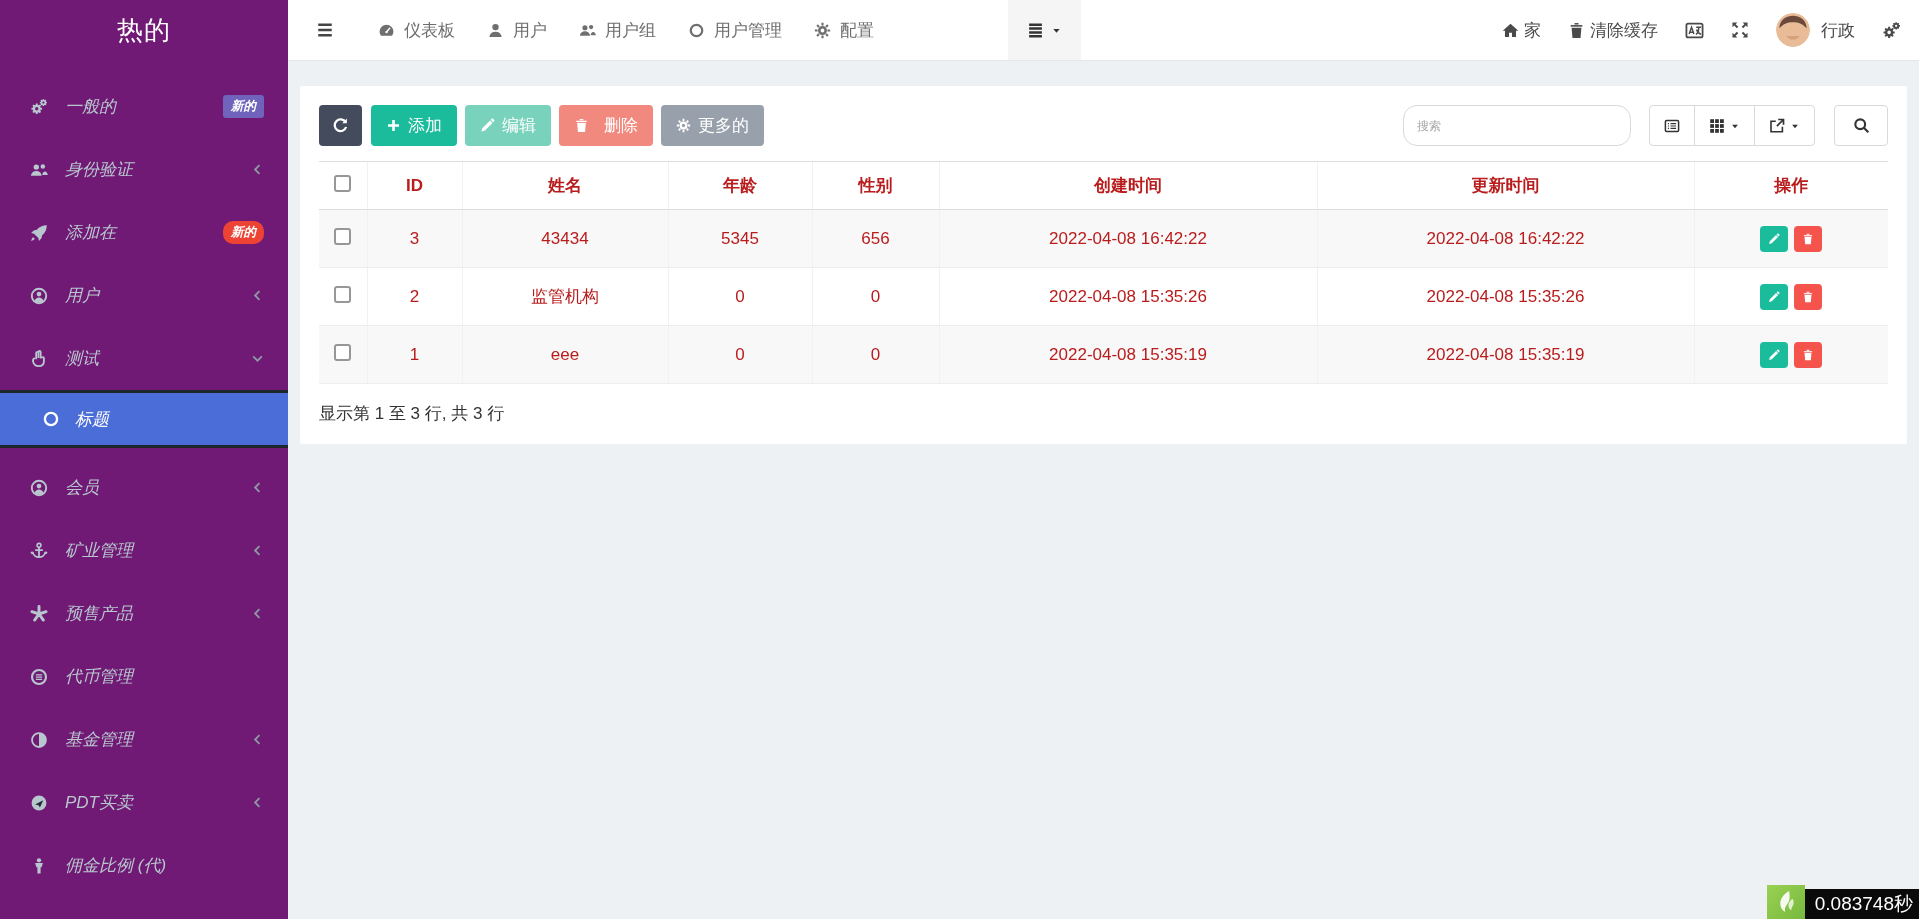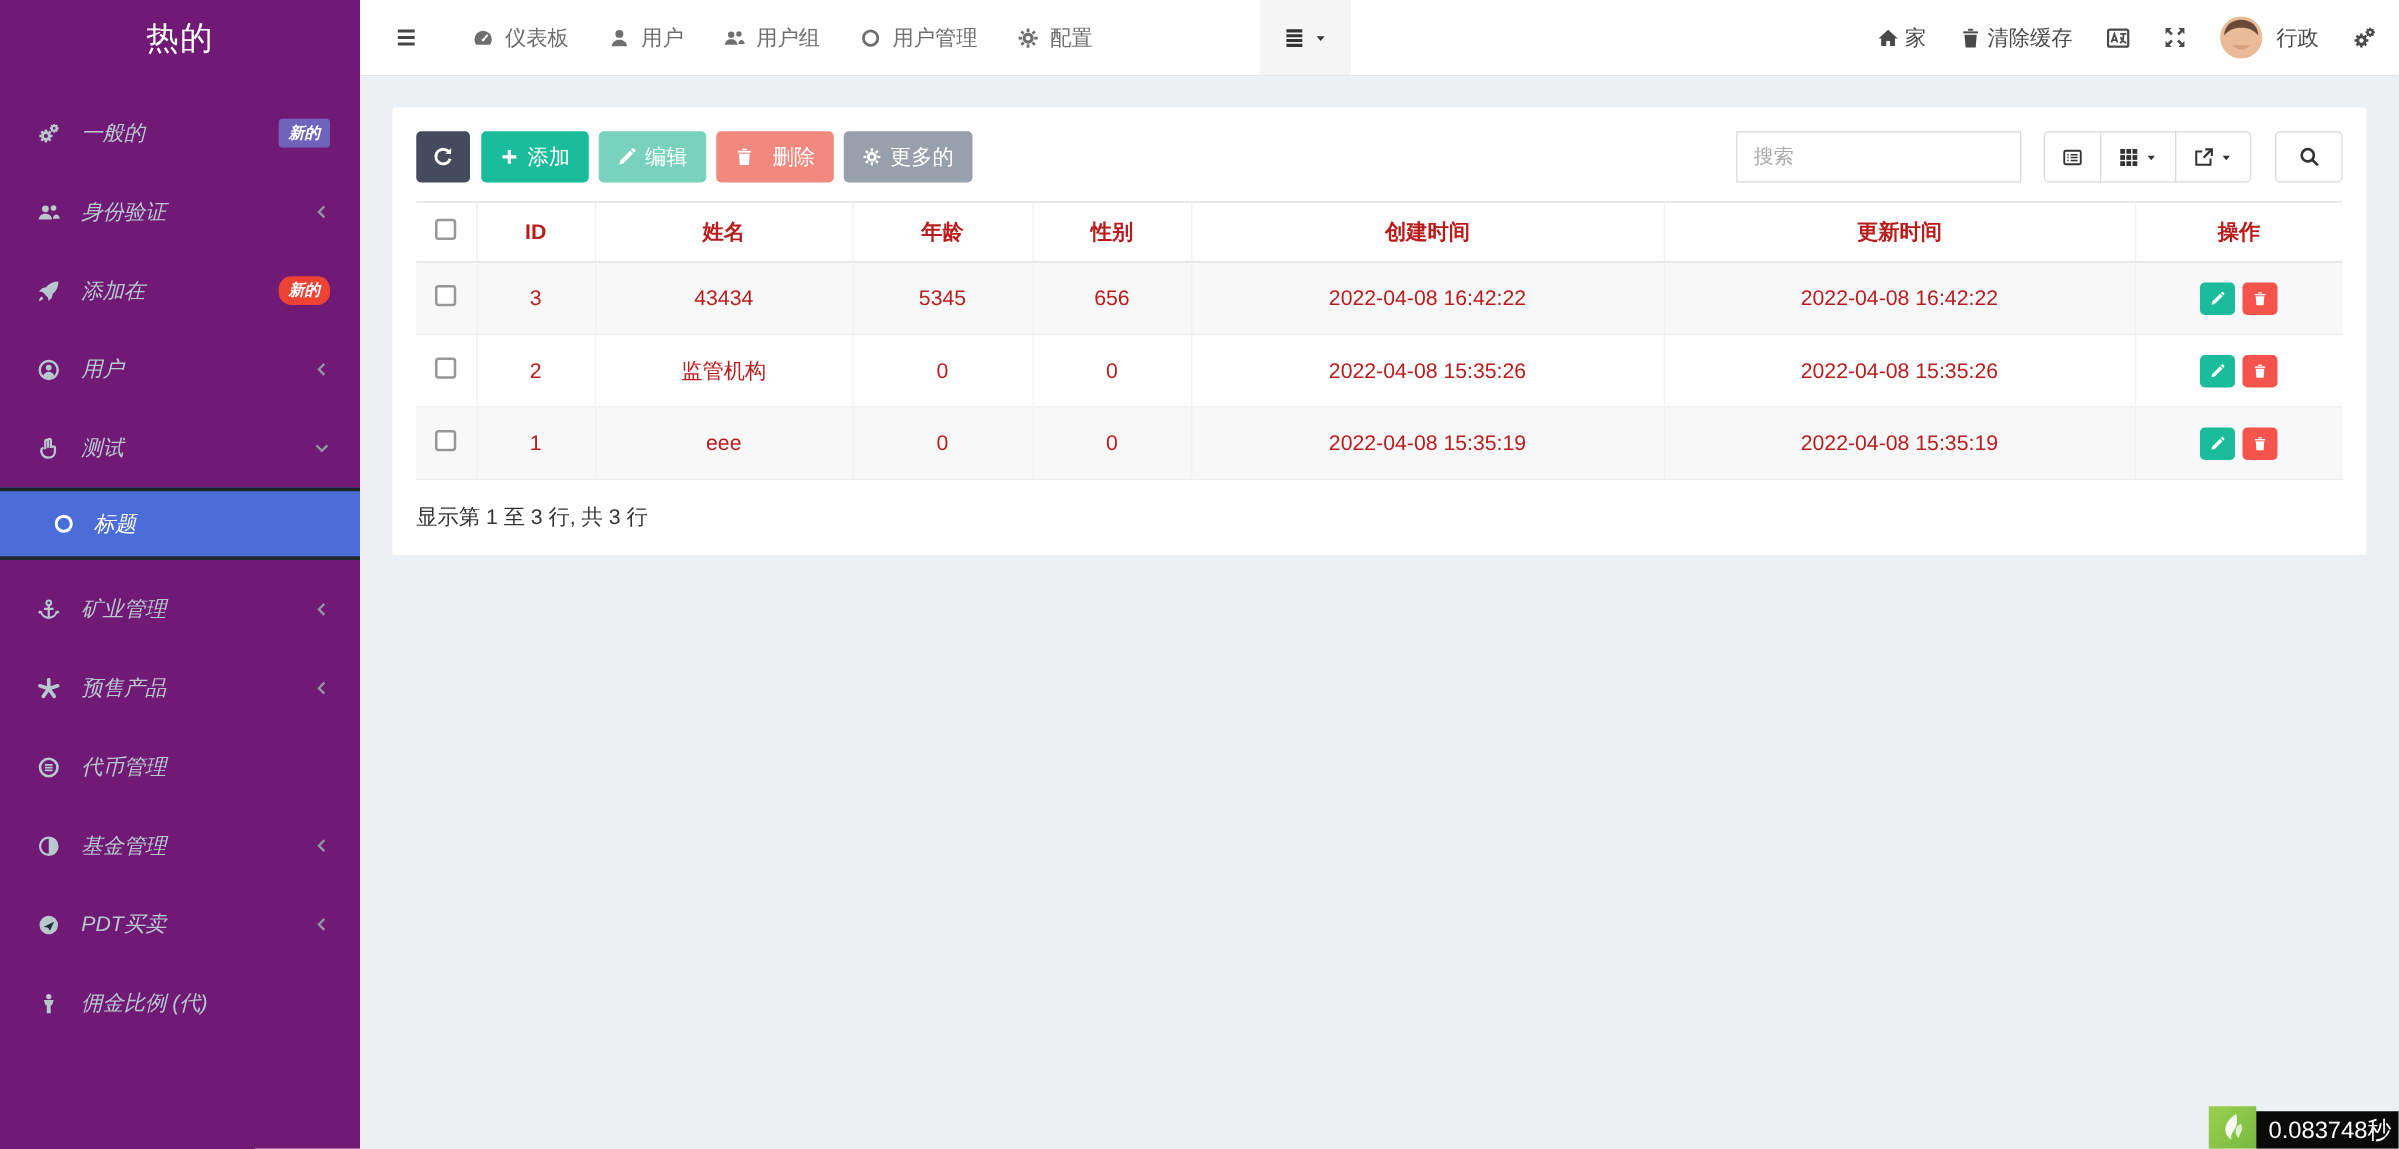--- a/index.html
+++ b/index.html
@@ -27,33 +27,33 @@
   .nav-toggle { padding:0 27px; height:100%; display:flex; align-items:center; color:#454545; cursor:pointer; }
   .nav-item { display:flex; align-items:center; gap:9px; padding:0 16px; height:100%; color:#6e6e6e; font-size:17px; cursor:pointer; }
   .nav-item .ni-icon { width:17px; height:17px; color:#6f6f6f; }
   .nav-dd { height:100%; background:#f5f5f5; padding:0 19px; display:flex; align-items:center; gap:7px; margin-left:118px; color:#333; cursor:pointer; }
   .nav-right { margin-left:auto; display:flex; align-items:center; gap:27px; padding-right:18px; }
   .nav-link { display:flex; align-items:center; gap:5px; color:#4a4a4a; font-size:17px; cursor:pointer; }
   .nav-link .ni-icon { width:17px; height:17px; color:#4a4a4a; }
   .avatar { width:34px; height:34px; border-radius:50%; overflow:hidden; flex-shrink:0; }
 
   
-  .content { flex:1; padding:25px 26px; }
+  .content { flex:1; padding:25px 12px; }
   .panel { background:#fff; border-radius:2px; padding:19px; }
 
   .toolbar { display:flex; align-items:center; }
   .btn { height:41px; border:none; border-radius:4px; color:#fff; font-size:17px; display:inline-flex; align-items:center; justify-content:center; gap:7px; padding:0 15px; cursor:pointer; font-family:inherit; }
   .btn .bt-icon { width:15px; height:15px; }
   .btn-refresh { background:#434b5d; width:43px; padding:0; margin-right:9px; }
   .btn-add { background:#1abc9c; margin-right:8px; }
   .btn-edit { background:#79d2bc; margin-right:8px; }
   .btn-del { background:#f1897f; margin-right:8px;gap:15px; }
   .btn-more { background:#98a0ab; }
   .toolbar-right { margin-left:auto; display:flex; align-items:center; }
-  .search-input { width:228px; height:41px; border:1px solid #d9d9d9; border-radius:0; padding:0 13px; font-size:16px; color:#555; outline:none; font-family:inherit; }
+  .search-input { width:228px; height:41px; border:1px solid #d9d9d9; border-radius:14px; padding:0 13px; font-size:12px; color:#555; outline:none; font-family:inherit; }
   .search-input::placeholder { color:#a9a9a9; }
   .tool-group { display:flex; margin-left:18px; }
   .tool-btn { height:41px; background:#fff; border:1px solid #d9d9d9; display:inline-flex; align-items:center; justify-content:center; gap:5px; color:#333; cursor:pointer; padding:0 14px; }
   .tool-btn + .tool-btn { margin-left:-1px; }
   .tool-btn:first-child { border-radius:4px 0 0 4px; }
   .tool-btn:last-child { border-radius:0 4px 4px 0; }
   .tool-btn .tb-icon { width:16px; height:16px; }
   .tool-btn .tb-caret { width:10px; height:10px; }
   .search-btn { margin-left:19px; width:54px; height:41px; background:#fff; border:1px solid #d9d9d9; border-radius:4px; display:inline-flex; align-items:center; justify-content:center; color:#333; cursor:pointer; }
 
@@ -273,20 +273,29 @@
         </svg>
     </div>
 
     <div class="menu-item active-sub">
       <svg class="ic sub-icon">
           <use href="#i-circle-o"></use>
         </svg>
       <span class="mi-label">标题</span>
     </div>
 
+    <div class="menu-item">
+      <svg class="ic mi-icon">
+          <use href="#i-user-circle"></use>
+        </svg>
+      <span class="mi-label">会员</span>
+      <svg class="ic chev">
+          <use href="#i-chev-left"></use>
+        </svg>
+    </div>
 
     <div class="menu-item">
       <svg class="ic mi-icon">
           <use href="#i-anchor"></use>
         </svg>
       <span class="mi-label">矿业管理</span>
       <svg class="ic chev">
           <use href="#i-chev-left"></use>
         </svg>
     </div>

